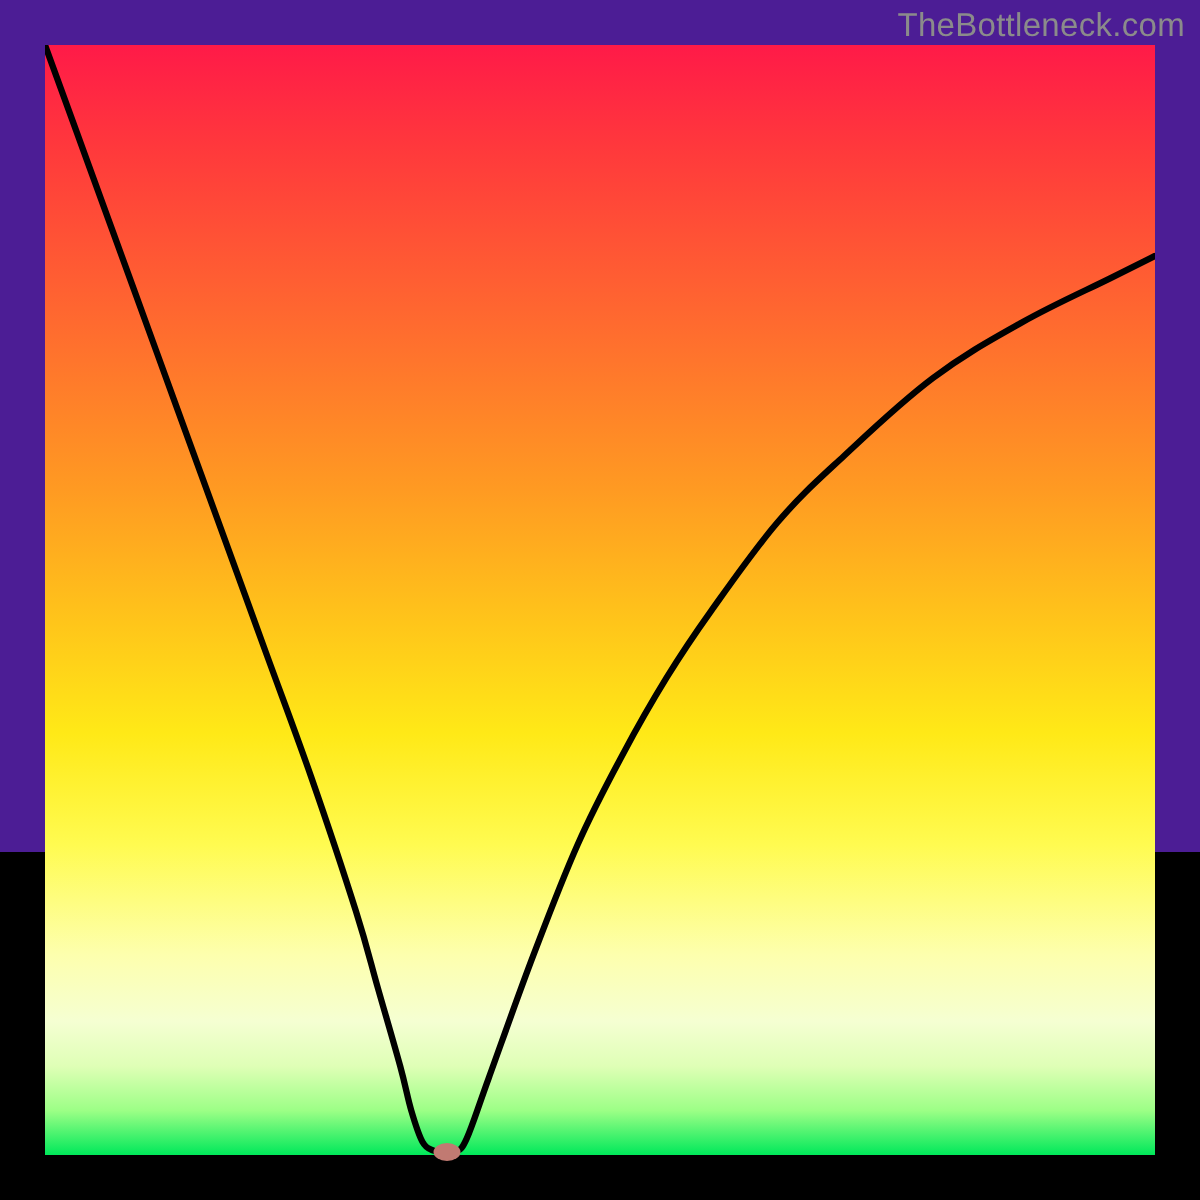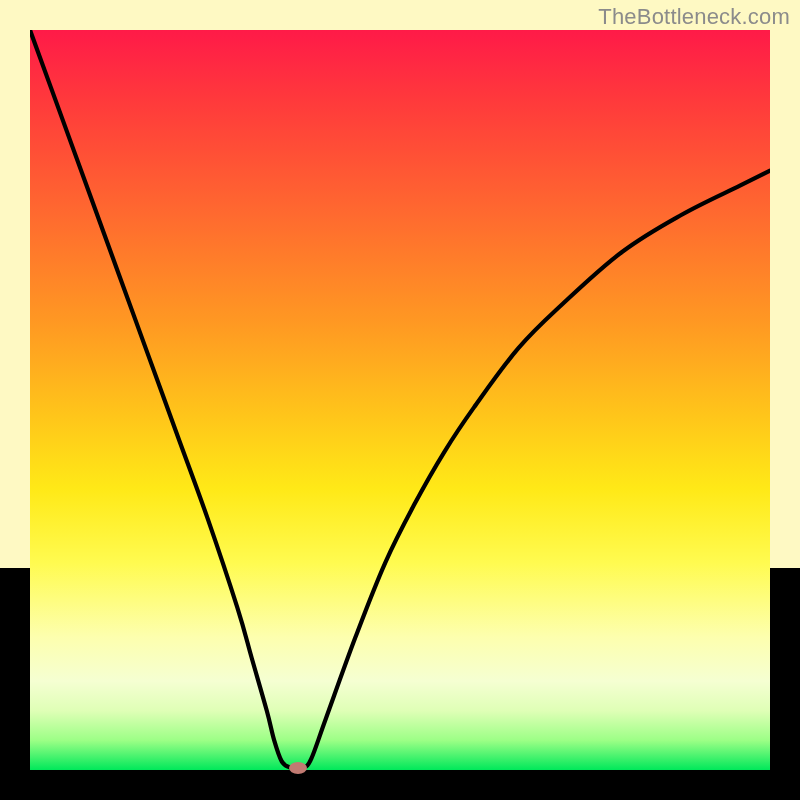--- a/index.html
+++ b/index.html
@@ -10,21 +10,21 @@
     background: #000;
     overflow: hidden;
     font-family: Arial, Helvetica, sans-serif;
   }
   .frame {
     position: absolute;
     top: 0;
     left: 0;
     width: 800px;
     height: 568px;
-    background: #fef9c3;
+    background: #4c1d95;
   }
   .plot {
     position: absolute;
     top: 30px;
     left: 30px;
     width: 740px;
     height: 740px;
     background: linear-gradient(
       to bottom,
       #ff1a48 0%,

